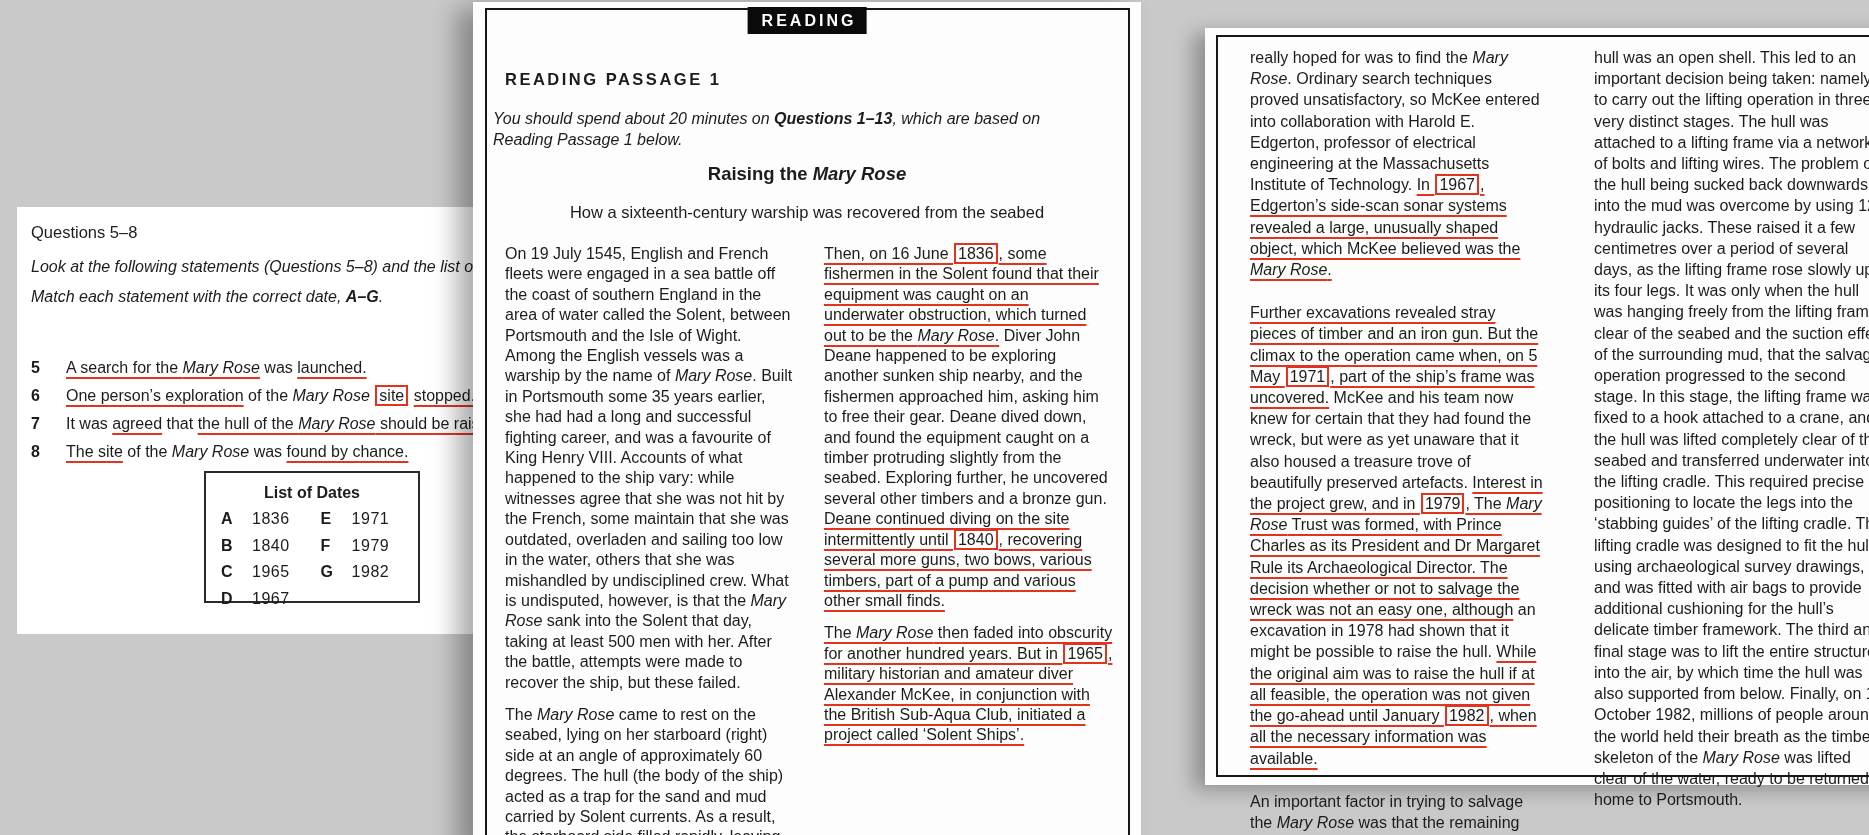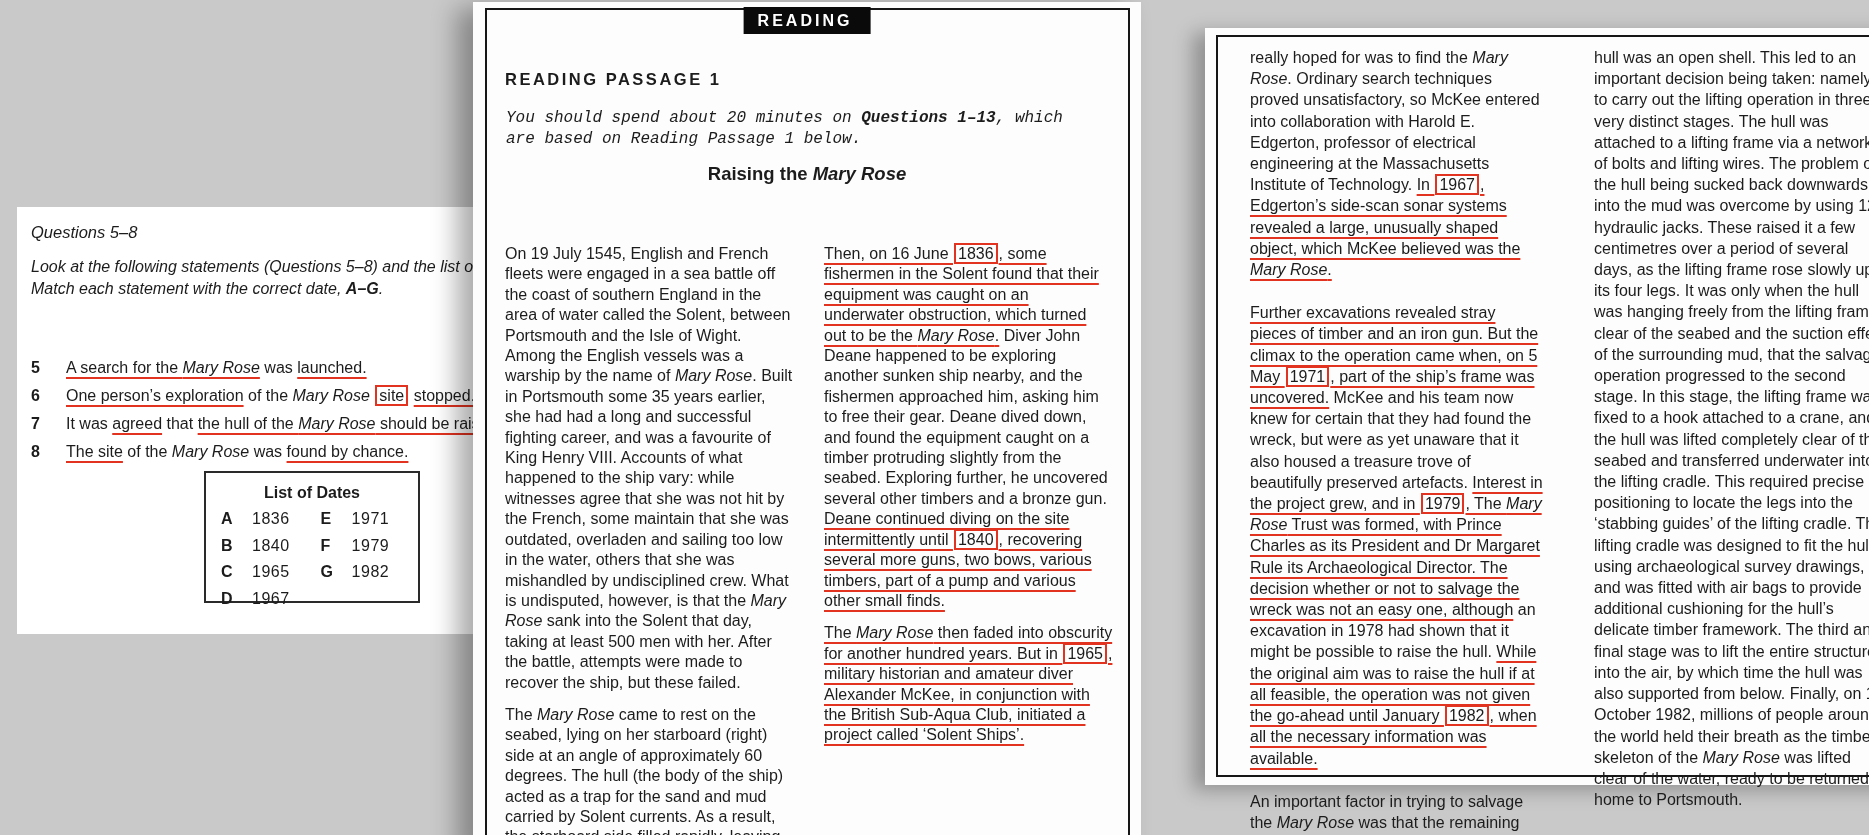--- a/index.html
+++ b/index.html
@@ -25,29 +25,29 @@
   
   .panel-questions{
     position:absolute;left:17px;top:207px;
     width:471px;height:427px;
     background:#ffffff;
     z-index:1;
     overflow:hidden;
   }
   .q-heading{
     position:absolute;top:16px;left:14px;
-    margin:0;font-size:16.5px;font-weight:400;font-style:italic;
+    margin:0;font-size:16.5px;font-weight:400;
   }
   .q-instr{
     position:absolute;left:14px;margin:0;
     font-size:16px;font-style:italic;line-height:20px;
   }
   .q-instr.nowrap{white-space:nowrap;}
   .q-i1{top:50px;}
-  .q-i2{top:72px;}
+  .q-i2{top:80px;}
   .q-i3{top:117px;}
   .statements{position:absolute;top:151px;left:14px;right:0;}
   .stmt{display:flex;margin-bottom:8.5px;font-size:16px;line-height:19.5px;}
   .stmt-num{width:35px;font-weight:700;flex:0 0 35px;}
   .stmt-text{white-space:nowrap;}
   .dates-box{
     position:absolute;left:187px;top:264px;
     width:216px;height:132px;
     border:2px solid #2a2a2a;
     background:#fff;
@@ -70,30 +70,30 @@
   .page-mid{
     left:473px;top:2px;width:668px;height:850px;
     z-index:2;
     box-shadow:-16px 6px 24px rgba(0,0,0,.33);
   }
   .frame-mid{left:12px;top:6px;right:11px;bottom:-12px;}
   .reading-tab{
     position:absolute;top:5px;left:50%;transform:translateX(-50%);
     background:#0a0a0a;color:#fff;
     font-weight:700;font-size:16px;letter-spacing:3px;
-    padding:5px 18px 4px 14px;
+    padding:5px 10px 4px 14px;
     z-index:3;
   }
   .rp-heading{
     position:absolute;top:68px;left:32px;margin:0;
     font-size:16.5px;font-weight:700;letter-spacing:2.5px;
   }
   .rp-note{
-    position:absolute;top:106px;left:33px;width:590px;margin:0;
-    font-size:16px;font-style:italic;line-height:21px;font-family:Liberation Mono, monospace;
+    position:absolute;top:106px;left:20px;width:590px;margin:0;
+    font-size:16px;font-style:italic;line-height:21px;
   }
   .rp-title{
     position:absolute;top:161px;left:0;right:0;margin:0;
     text-align:center;font-size:18.5px;font-weight:700;
   }
   .rp-subtitle{
     position:absolute;top:201px;left:0;right:0;margin:0;
     text-align:center;font-size:16.5px;font-weight:400;
   }
   .cols{position:absolute;display:flex;}
@@ -197,20 +197,21 @@
       </div>
     </div>
   </section>
 
   <section class="page page-mid">
     <div class="frame frame-mid"></div>
     <div class="reading-tab">READING</div>
     <h1 class="rp-heading">READING PASSAGE 1</h1>
     <p class="rp-note"><span>You should spend about 20 minutes on </span><span class="bd">Questions 1–13</span><span>, which are based on Reading Passage 1 below.</span></p>
     <h3 class="rp-title"><span class="bd">Raising the </span><span class="it bd">Mary Rose</span></h3>
+    <p class="rp-subtitle">How a sixteenth-century warship was recovered from the seabed</p>
     <div class="cols cols-mid">
       <div class="col">
           <p><span>On 19 July 1545, English and French fleets were engaged in a sea battle off the coast of southern England in the area of water called the Solent, between Portsmouth and the Isle of Wight. Among the English vessels was a warship by the name of </span><span class="it">Mary Rose</span><span>. Built in Portsmouth some 35 years earlier, she had had a long and successful fighting career, and was a favourite of King Henry VIII. Accounts of what happened to the ship vary: while witnesses agree that she was not hit by the French, some maintain that she was outdated, overladen and sailing too low in the water, others that she was mishandled by undisciplined crew. What is undisputed, however, is that the </span><span class="it">Mary Rose</span><span> sank into the Solent that day, taking at least 500 men with her. After the battle, attempts were made to recover the ship, but these failed.</span></p>
           <p><span>The </span><span class="it">Mary Rose</span><span> came to rest on the seabed, lying on her starboard (right) side at an angle of approximately 60 degrees. The hull (the body of the ship) acted as a trap for the sand and mud carried by Solent currents. As a result, the starboard side filled rapidly, leaving the exposed port (left) side to be eroded by marine organisms and mechanical degradation. Because of the way the ship sank, nearly</span></p>
         </div>
       <div class="col">
           <p><span class="ru">Then, on 16 June </span><span class="rb">1836</span><span class="ru">, some fishermen in the Solent found that their equipment was caught on an underwater obstruction, which turned out to be the </span><span class="it ru">Mary Rose</span><span class="ru">.</span><span> Diver John Deane happened to be exploring another sunken ship nearby, and the fishermen approached him, asking him to free their gear. Deane dived down, and found the equipment caught on a timber protruding slightly from the seabed. Exploring further, he uncovered several other timbers and a bronze gun. </span><span class="ru">Deane continued diving on the site intermittently until </span><span class="rb">1840</span><span class="ru">, recovering several more guns, two bows, various timbers, part of a pump and various other small finds.</span></p>
           <p><span class="ru">The </span><span class="it ru">Mary Rose</span><span class="ru"> then faded into obscurity for another hundred years. But in </span><span class="rb">1965</span><span class="ru">, military historian and amateur diver Alexander McKee, in conjunction with the British Sub-Aqua Club, initiated a project called ‘Solent Ships’.</span></p>
         </div>
     </div>

